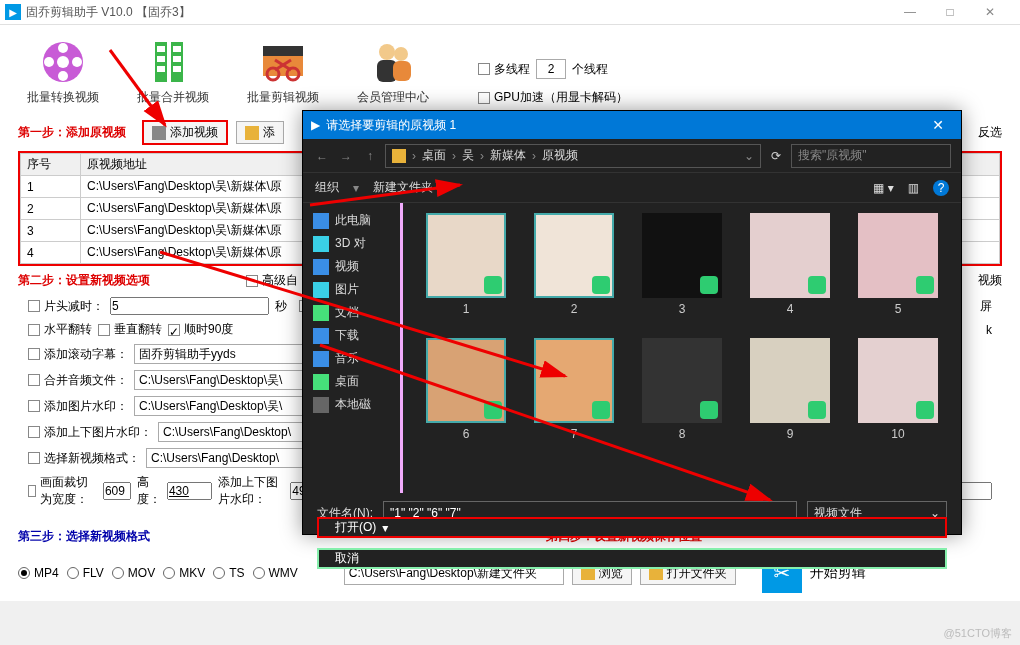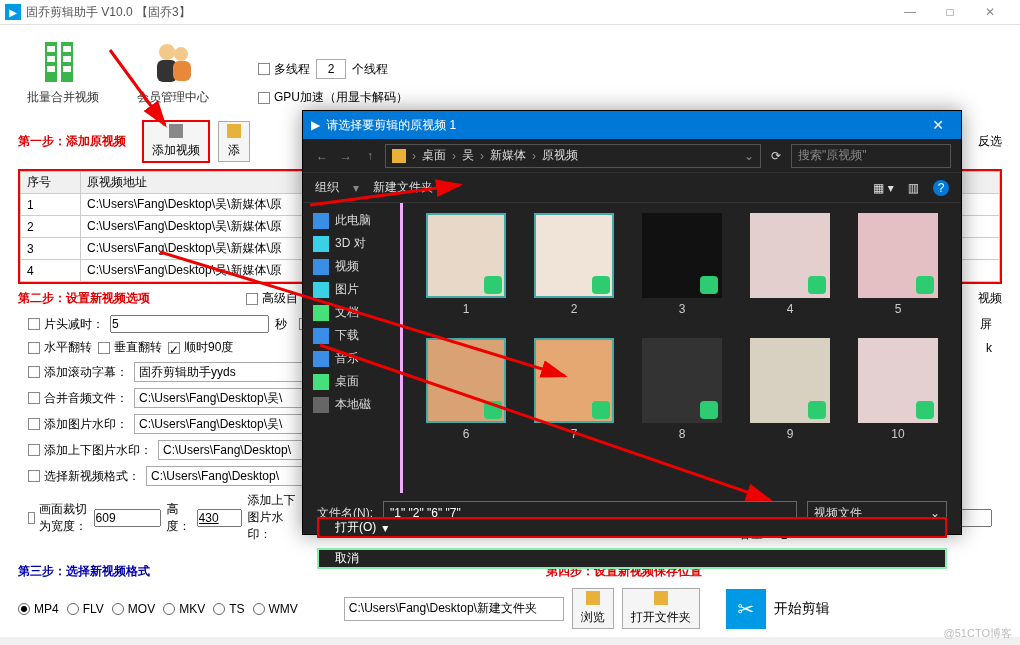--- a/index.html
+++ b/index.html
@@ -11,21 +11,21 @@
 .main{background:#fff;padding:8px 18px;}
 .toolbar{display:flex;align-items:flex-end;gap:20px;padding:5px 0 10px 0;}
 .toolbtn{display:flex;flex-direction:column;align-items:center;gap:3px;color:#333;width:90px;}
 .toolbtn .big-icon{width:48px;height:48px;display:flex;align-items:center;justify-content:center;}
 .options-row{display:flex;align-items:center;gap:12px;margin-left:0;}
 .checkbox{display:inline-flex;align-items:center;gap:4px;}
 .checkbox .box{width:12px;height:12px;border:1px solid #888;background:#fff;display:inline-block;}
 input[type=text].num{width:30px;text-align:center;height:20px;border:1px solid #aaa;}
 .step-label{color:#d00;font-weight:bold;margin-right:8px;}
 .step1-row{display:flex;align-items:center;gap:8px;padding:4px 0;}
-.btn-small{border:1px solid #aaa;background:#f5f5f5;padding:2px 8px;display:inline-flex;align-items:center;gap:4px;flex-direction:column;}
+.btn-small{border:1px solid #aaa;background:#f5f5f5;padding:2px 8px;display:inline-flex;align-items:center;gap:4px;}
 .btn-icon{width:14px;height:14px;background:#888;display:inline-block;}
 .red-box{border:2px solid #e00;}
 .video-table{border:1px solid #999;width:100%;border-collapse:collapse;}
 .video-table th,.video-table td{border:1px solid #ccc;padding:2px 6px;text-align:left;background:#fff;}
 .video-table th{background:#f0f0f0;font-weight:normal;}
 .table-wrap{border:2px solid #e00;margin-top:2px;}
 .step2{margin-top:6px;display:flex;align-items:center;}
 .form-grid{padding:4px 10px;display:flex;flex-direction:column;gap:6px;margin-top:4px;}
 .form-row{display:flex;align-items:center;gap:6px;}
 .form-row input[type=text].path{width:190px;height:20px;border:1px solid #aaa;padding:0 4px;}
@@ -81,31 +81,57 @@
     <span>□</span>
     <span>✕</span>
   </div>
 </div>
 
 <div class="main">
   <div class="toolbar">
     <div class="toolbtn">
       <div class="big-icon">
           <svg class="bigicon">
+            <circle cx="24" cy="24" r="20" fill="#c85bd6"></circle>
+            <circle cx="24" cy="24" r="6" fill="#fff"></circle>
+            <circle cx="24" cy="10" r="5" fill="#fff"></circle>
+            <circle cx="38" cy="24" r="5" fill="#fff"></circle>
+            <circle cx="24" cy="38" r="5" fill="#fff"></circle>
+            <circle cx="10" cy="24" r="5" fill="#fff"></circle>
+          </svg>
+        </div>
+      <span>批量转换视频</span>
+    </div>
+    <div class="toolbtn">
+      <div class="big-icon">
+          <svg class="bigicon">
             <rect x="6" y="4" width="12" height="40" fill="#3bb54a"></rect>
             <rect x="22" y="4" width="12" height="40" fill="#3bb54a"></rect>
             <rect x="8" y="8" width="8" height="6" fill="#fff"></rect>
             <rect x="8" y="18" width="8" height="6" fill="#fff"></rect>
             <rect x="8" y="28" width="8" height="6" fill="#fff"></rect>
             <rect x="24" y="8" width="8" height="6" fill="#fff"></rect>
             <rect x="24" y="18" width="8" height="6" fill="#fff"></rect>
             <rect x="24" y="28" width="8" height="6" fill="#fff"></rect>
           </svg>
         </div>
       <span>批量合并视频</span>
+    </div>
+    <div class="toolbtn">
+      <div class="big-icon">
+          <svg class="bigicon">
+            <rect x="4" y="8" width="40" height="30" fill="#e8893a"></rect>
+            <rect x="4" y="8" width="40" height="10" fill="#333"></rect>
+            <circle cx="14" cy="36" r="6" fill="none" stroke="#c33" stroke-width="3"></circle>
+            <circle cx="34" cy="36" r="6" fill="none" stroke="#c33" stroke-width="3"></circle>
+            <line x1="16" y1="32" x2="32" y2="22" stroke="#c33" stroke-width="3"></line>
+            <line x1="32" y1="32" x2="16" y2="22" stroke="#c33" stroke-width="3"></line>
+          </svg>
+        </div>
+      <span>批量剪辑视频</span>
     </div>
     <div class="toolbtn">
       <div class="big-icon">
           <svg class="bigicon">
             <circle cx="18" cy="14" r="8" fill="#f2c98a"></circle>
             <rect x="8" y="22" width="20" height="22" rx="6" fill="#333"></rect>
             <circle cx="32" cy="16" r="7" fill="#f2c98a"></circle>
             <rect x="24" y="23" width="18" height="20" rx="6" fill="#e8893a"></rect>
           </svg>
         </div>
@@ -245,21 +271,21 @@
           <span class="box"></span>
           <span>选择新视频格式：</span>
         </label>
         <input type="text" class="path" style="width: 170px;" value="C:\Users\Fang\Desktop\">
       </div>
     <div class="form-row">
       <label class="checkbox">
           <span class="box"></span>
           <span>画面裁切为宽度：</span>
         </label>
-      <input class="num" style="width: 67px;" value="609">
+      <input class="num" style="width: 28px;" value="609">
       <span>高度：</span>
       <input class="num" style="width: 45px; text-decoration: underline;" value="430">
       <span>添加上下图片水印：</span>
       <input class="num" value="49" style="">
       <span>顶距:</span>
       <input class="num" value="174" style="">
       <label class="checkbox">
           <span class="box"></span>
           <span>智能裁剪裁切区域</span>
         </label>

